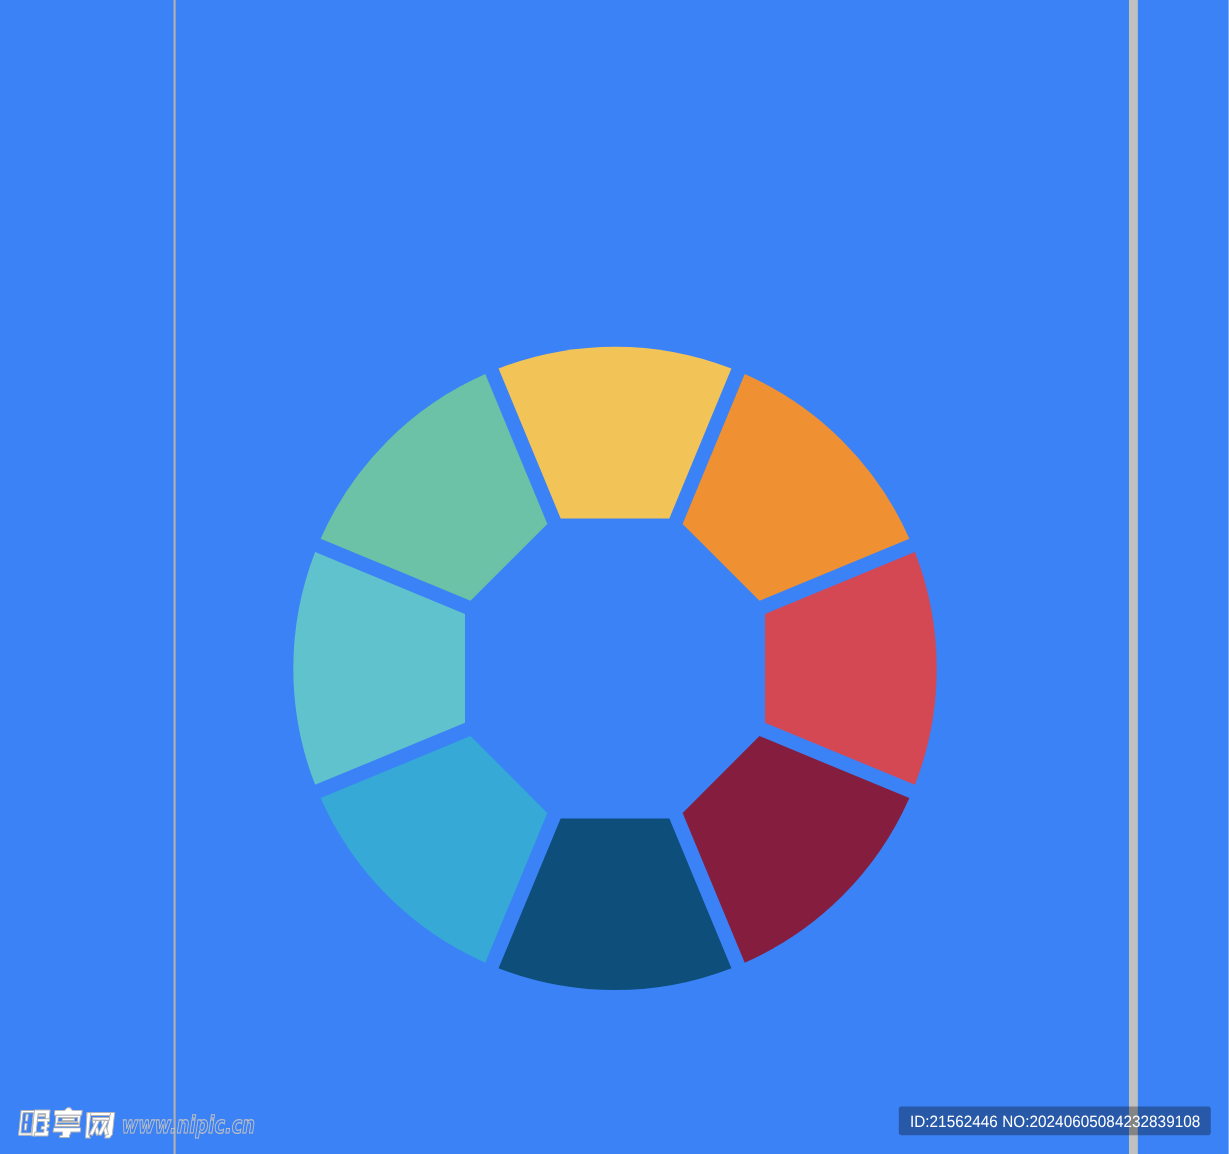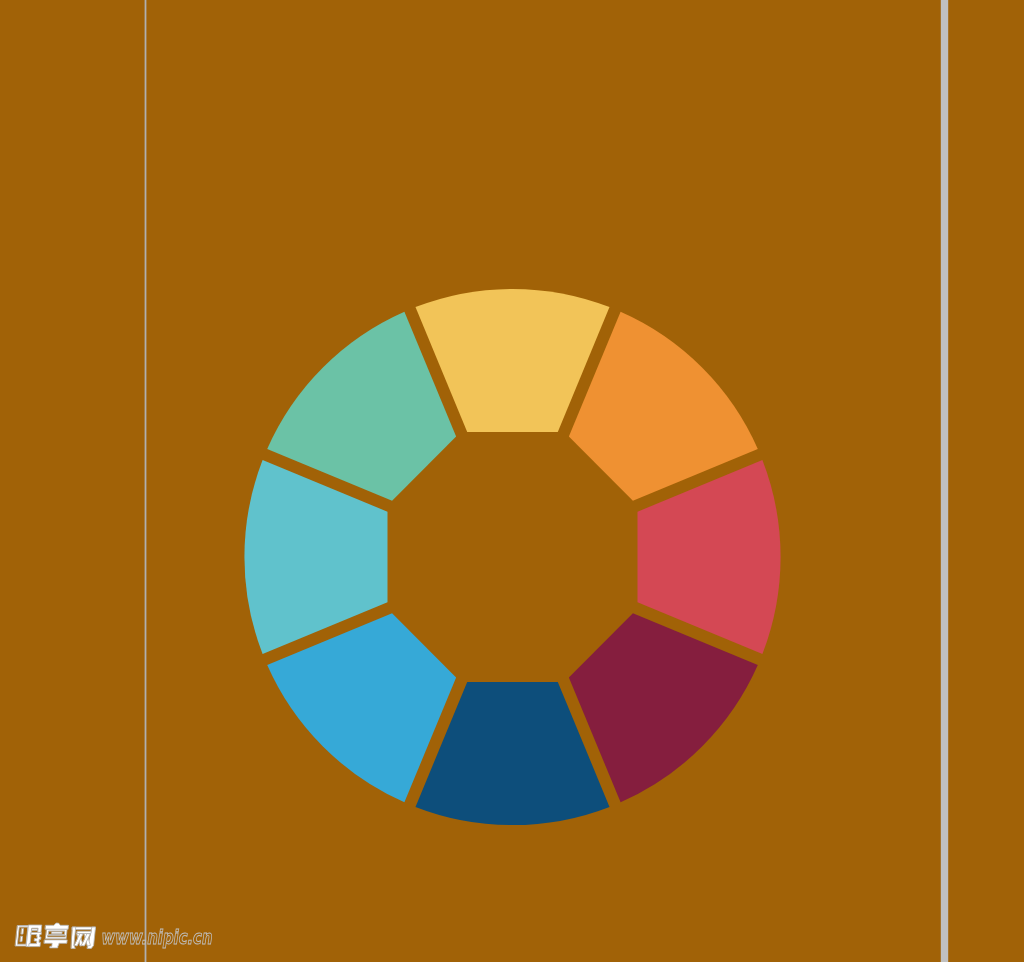--- a/index.html
+++ b/index.html
@@ -1,19 +1,19 @@
 <!DOCTYPE html>
 <html><head>
 <meta charset="utf-8">
 <title>Colour wheel donut</title>
 <style>
   html,body{margin:0;padding:0;background:#ffffff;}
   body{width:1024px;height:962px;overflow:hidden;position:relative;
        font-family:"Liberation Sans",sans-serif;-webkit-font-smoothing:antialiased;}
-  #stage{position:absolute;left:0;top:0;width:1024px;height:962px;background:#a16207;}
+  #stage{position:absolute;left:0;top:0;width:1024px;height:962px;background:#3b82f6;}
   #donut{position:absolute;left:0;top:0;width:1024px;height:962px;}
   #guides{position:absolute;left:0;top:0;}
   #watermark{position:absolute;left:13.5px;top:922px;filter:blur(0px);}
   #badge{position:absolute;left:749px;top:922px;width:260px;height:24px;border-radius:2px;
          display:flex;align-items:center;justify-content:center;}
   #badge-text{font-size:13.7px;letter-spacing:0.05px;white-space:nowrap;transform:scaleX(0.929);filter:blur(0px);}
 </style>
 </head>
 <body>
 
@@ -62,14 +62,17 @@
         <path d="M5.2 7.2 H19.1 V9.5 H5.2 Z"></path>
         <path d="M5.0 9.5 H7.8 L12.6 21.4 L9.8 22.0 Z"></path>
         <path d="M12.2 9.5 H15.0 L19.8 21.4 L17.0 22.0 Z"></path>
         <path d="M8.4 9.5 L11.2 10.0 L6.6 22.0 L3.8 21.4 Z"></path>
         <path d="M15.6 9.5 L18.4 10.0 L13.8 22.0 L11.0 21.4 Z"></path>
       </g>
     </g>
     <text id="wm-site" x="87.5" y="20.2" font-family="DejaVu Sans, sans-serif" font-size="20" font-weight="bold" font-style="italic" fill="none" stroke-width="0.95" transform="translate(87.5,0) scale(0.742,1) translate(-87.5,0)" stroke="#C0C0C0">www.nipic.cn</text>
   </svg>
 
+  <div id="badge" style="background: rgba(0, 0, 0, 0.314);">
+    <span id="badge-text" style="color: rgb(255, 255, 255);">ID:21562446 NO:20240605084232839108</span>
+  </div>
 
 </div>
 
 </body></html>

